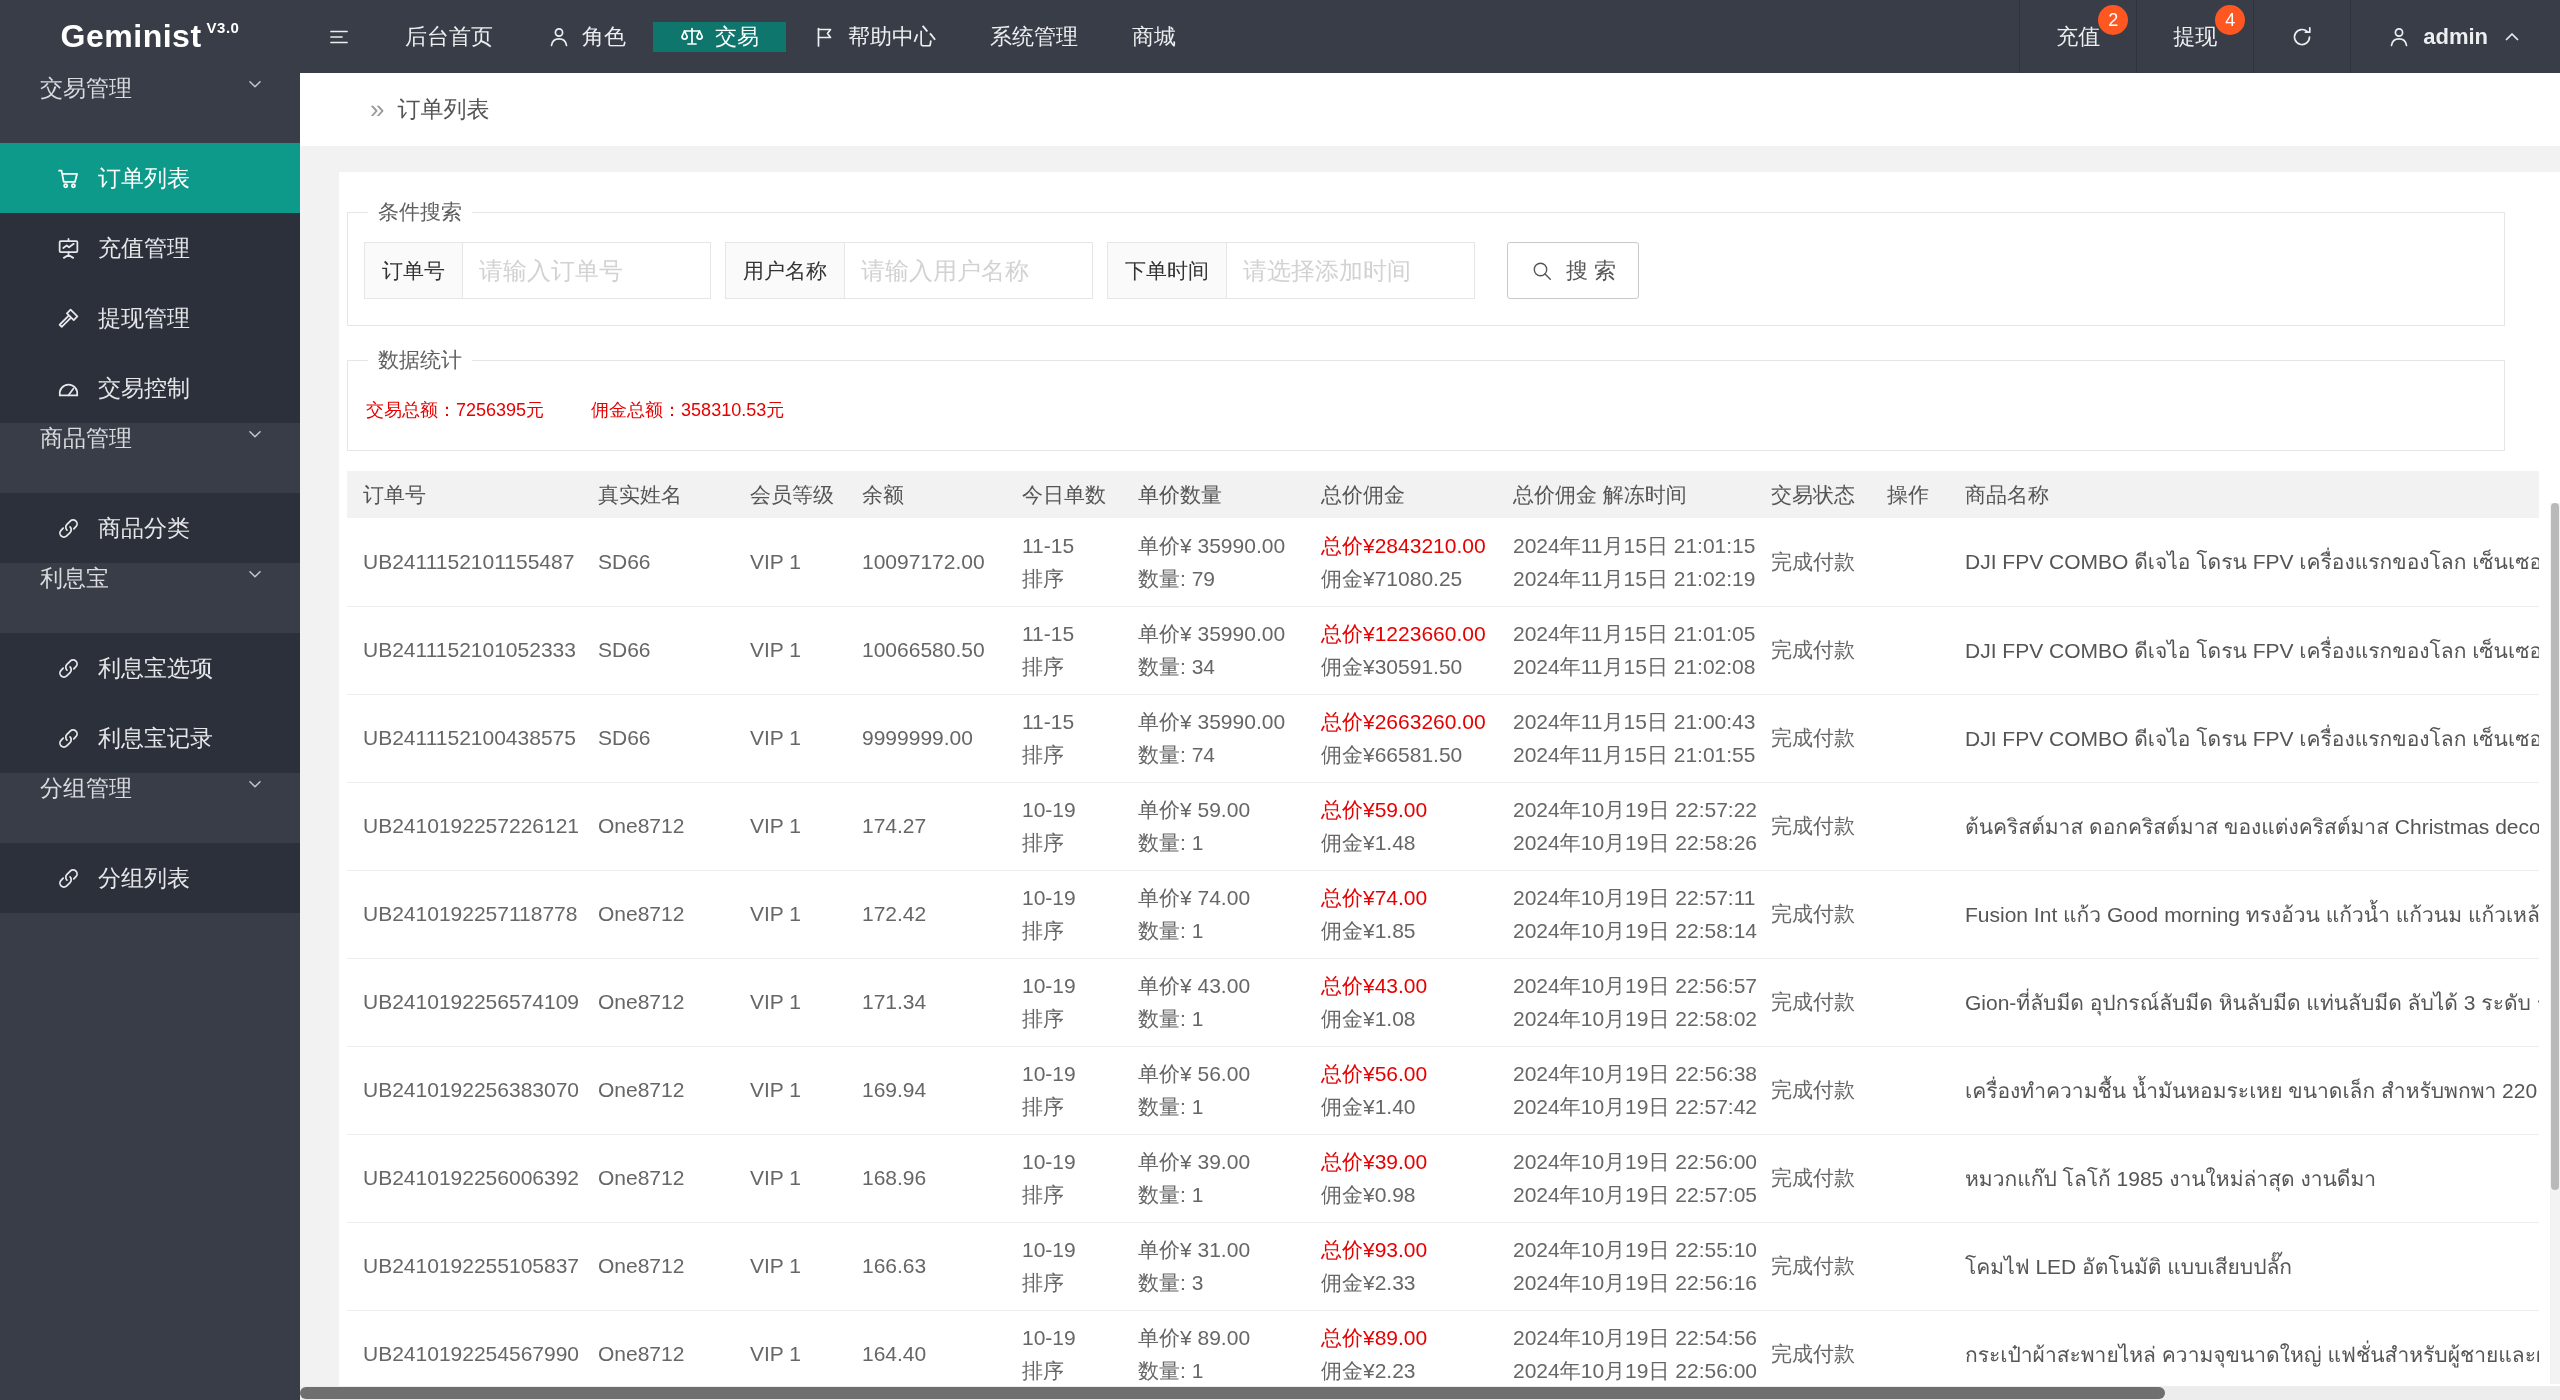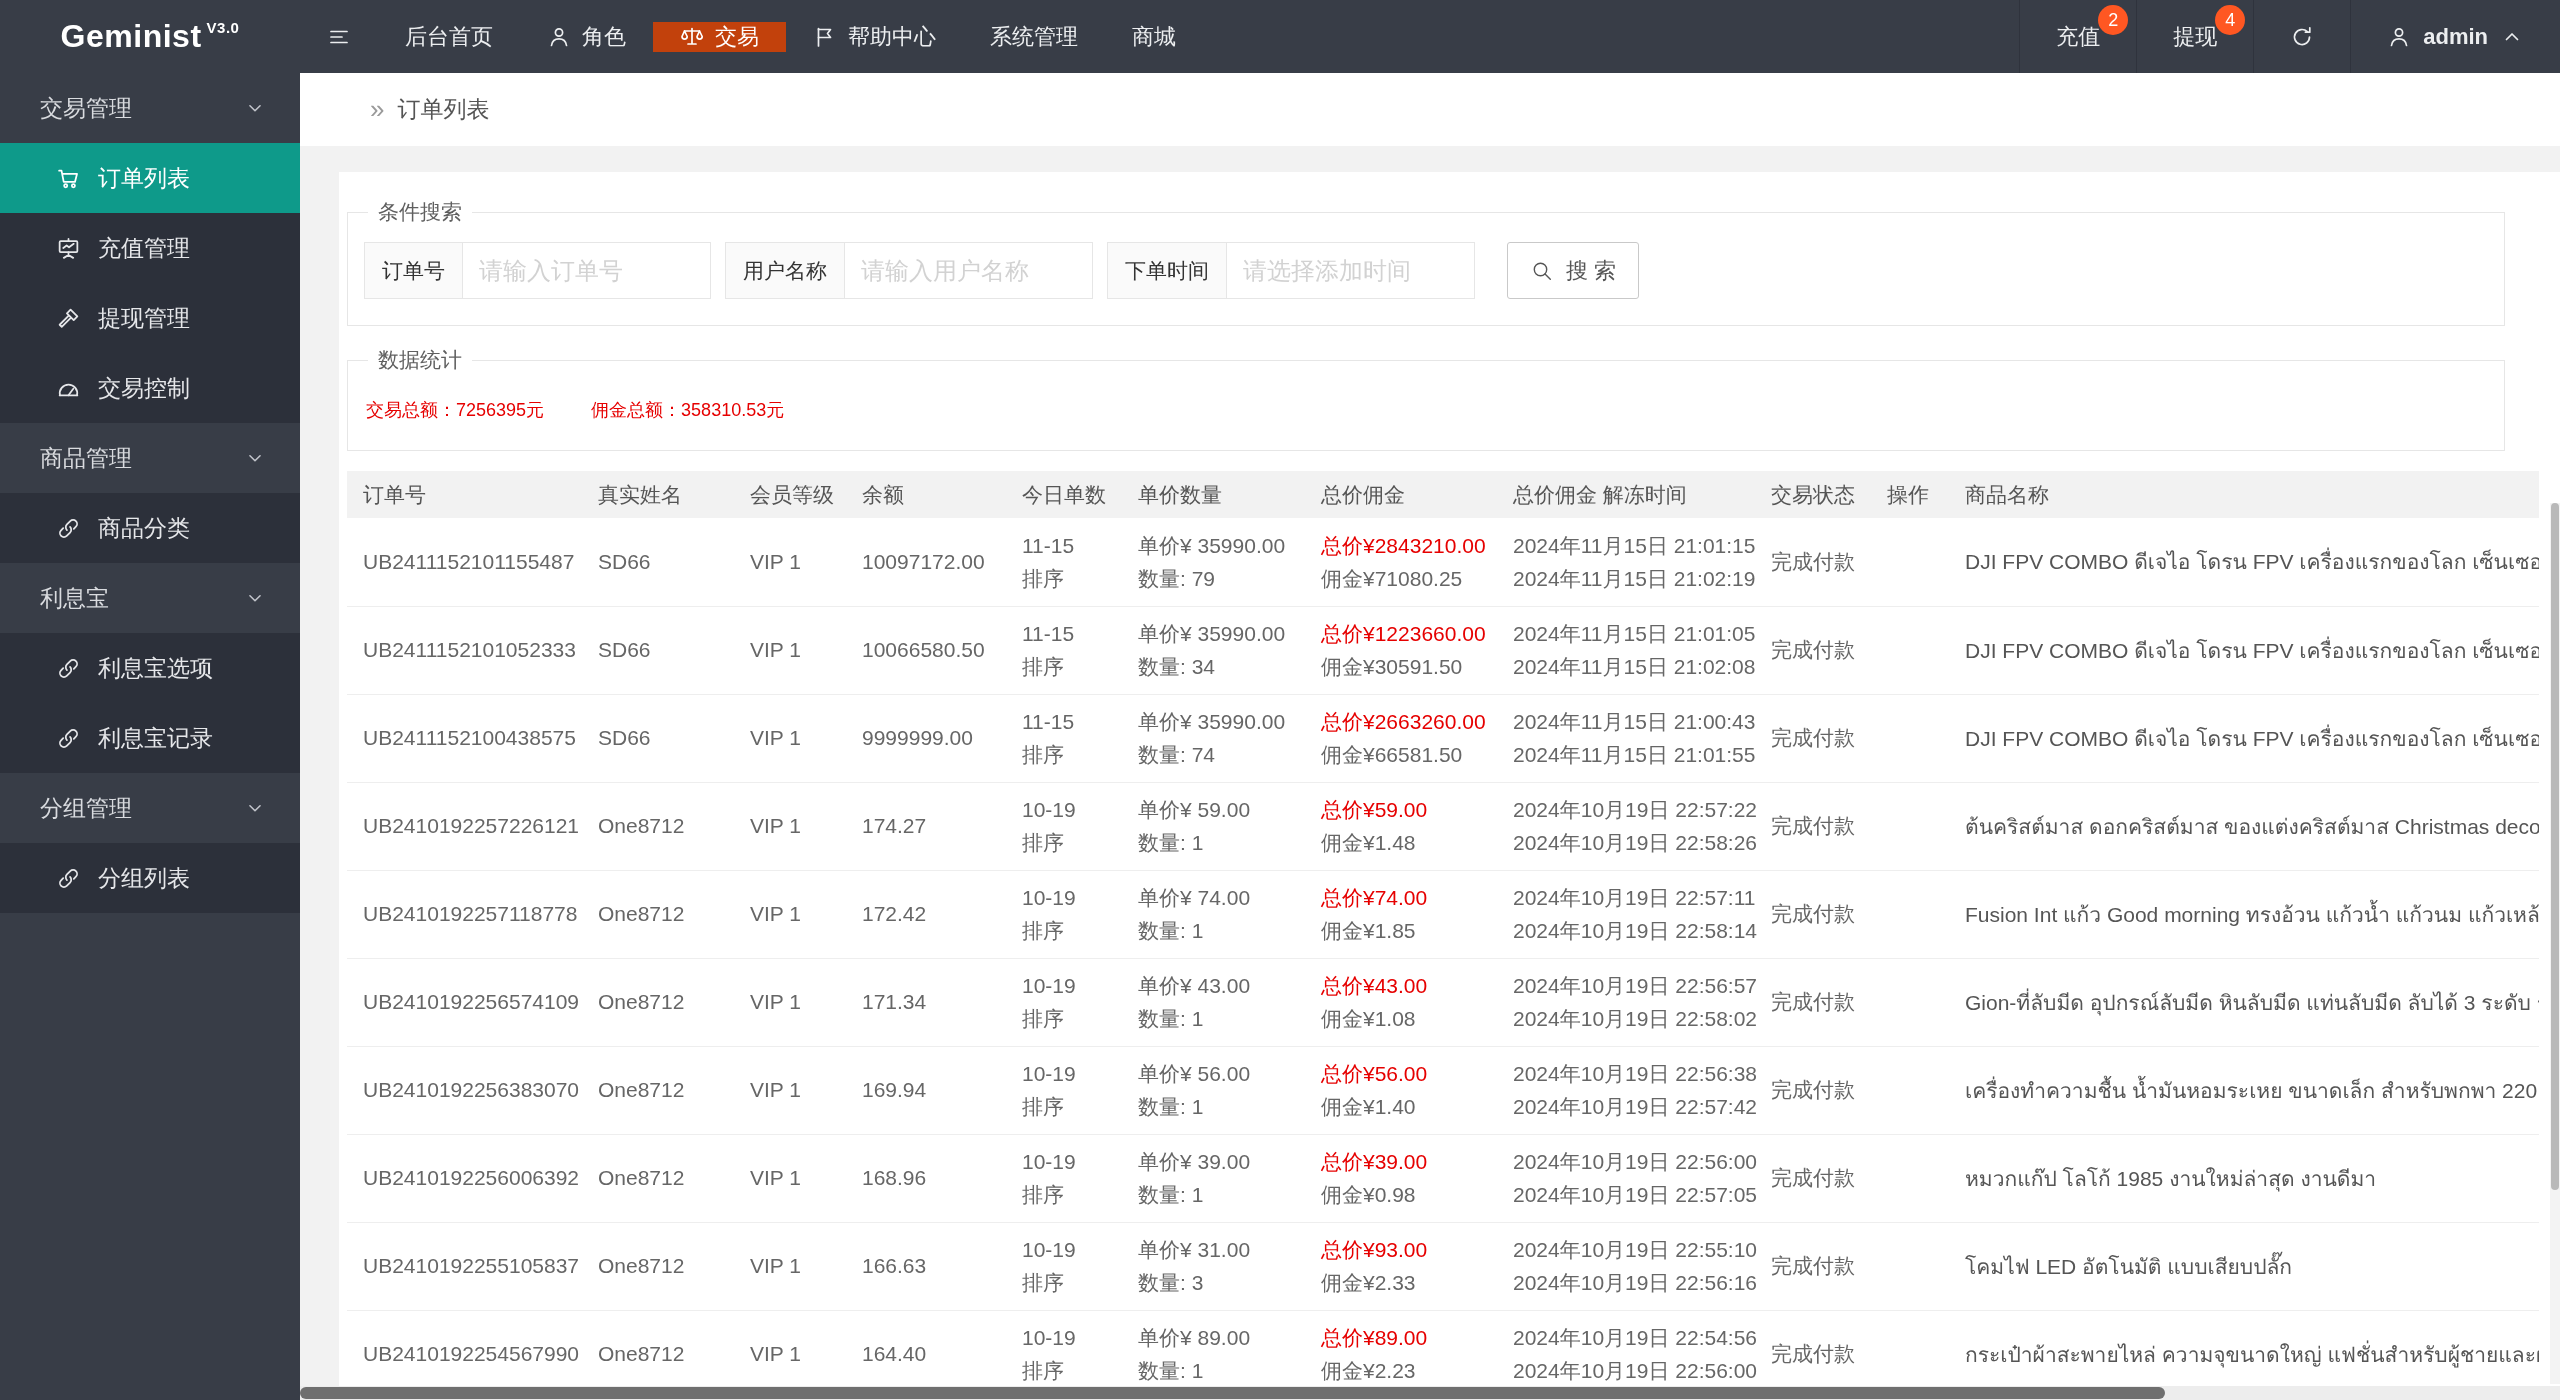--- a/index.html
+++ b/index.html
@@ -9,32 +9,32 @@
     stroke-linecap:round;stroke-linejoin:round;vertical-align:-0.12em;flex-shrink:0}
 
   
   .navbar{display:flex;height:73px;background:#383d47;color:#eceef0;align-items:stretch}
   .logo{width:300px;display:flex;align-items:center;justify-content:center;
     font-size:32px;font-weight:bold;color:#fff;letter-spacing:.5px;flex-shrink:0}
   .logo .ver{font-size:15px;font-weight:bold;margin-left:5px;transform:translateY(-9px)}
   .nav-left{display:flex;align-items:center;font-size:22px}
   .nav-item{display:flex;align-items:center;gap:11px;padding:0 27px;cursor:pointer;position:relative;white-space:nowrap}
   .nav-item .ic{font-size:24px}
-  .nav-item.active{background:#c2410c;color:#fff}
+  .nav-item.active{background:#0f766e;color:#fff}
   .nav-right{margin-left:auto;display:flex;align-items:stretch;font-size:22px}
   .nav-right .nav-item{border-left:1px solid #2f333d;padding:0 36px;gap:12px}
   .nav-right .nav-item.admin-item{font-weight:600}
   .badge{position:absolute;top:5px;right:8px;min-width:30px;height:30px;border-radius:15px;
     background:#ff5722;color:#fff;font-size:18px;font-weight:normal;display:flex;align-items:center;
     justify-content:center;padding:0 9px}
 
   
   .layout{display:flex;height:1327px}
   .sidebar{width:300px;background:#383d47;flex-shrink:0;color:#d6d8dc}
-  .sb-group-title{height:70px;display:flex;align-items:center;padding:0 34px 0 40px;
+  .sb-group-title{height:70px;display:flex;padding:0 34px 0 40px;
     font-size:23px;color:#d9dbdf;cursor:pointer}
   .sb-group-title .chev{margin-left:auto;font-size:22px;color:#c2c5cb}
   .sb-panel{background:#2c303a}
   .sb-item{height:70px;display:flex;align-items:center;gap:17px;padding-left:56px;
     font-size:23px;color:#e6e7ea;cursor:pointer}
   .sb-item .ic{font-size:25px}
   .sb-item.active{background:#0e9a8a;color:#fff}
 
   .main{flex:1;display:flex;flex-direction:column;position:relative;overflow:hidden;background:#f2f2f2}
   .crumbbar{height:73px;background:#fff;display:flex;align-items:center;gap:13px;

